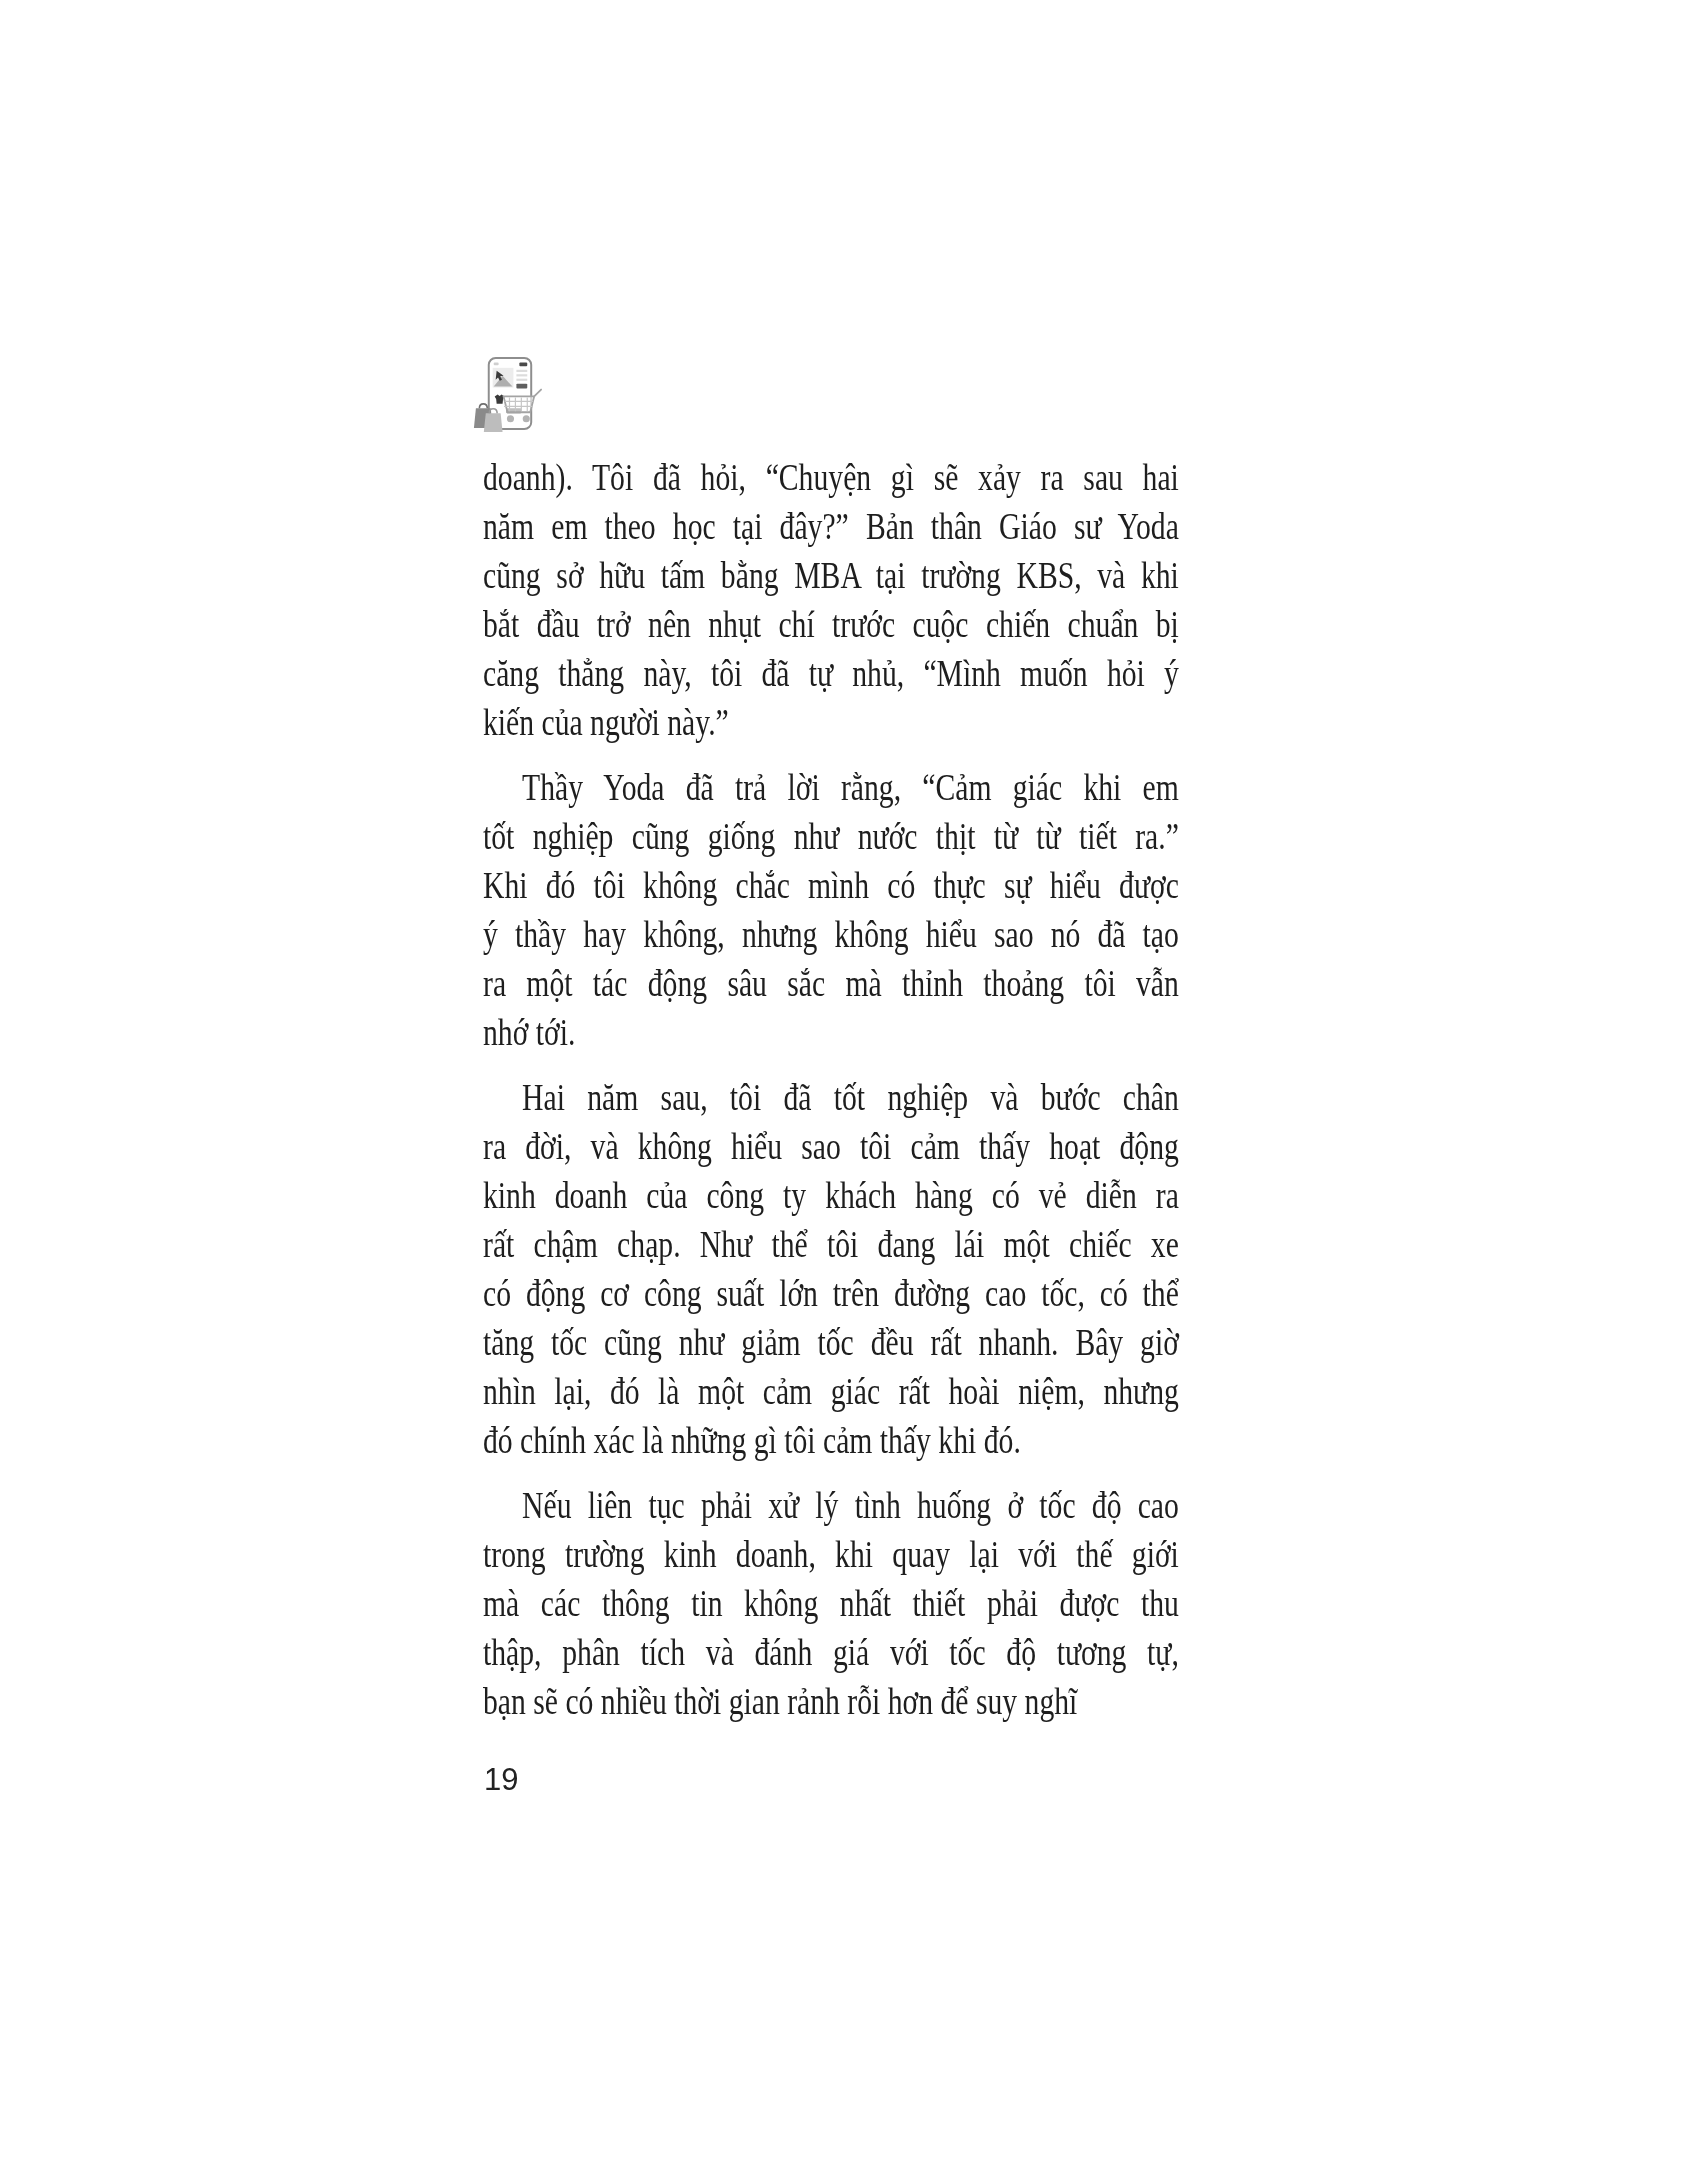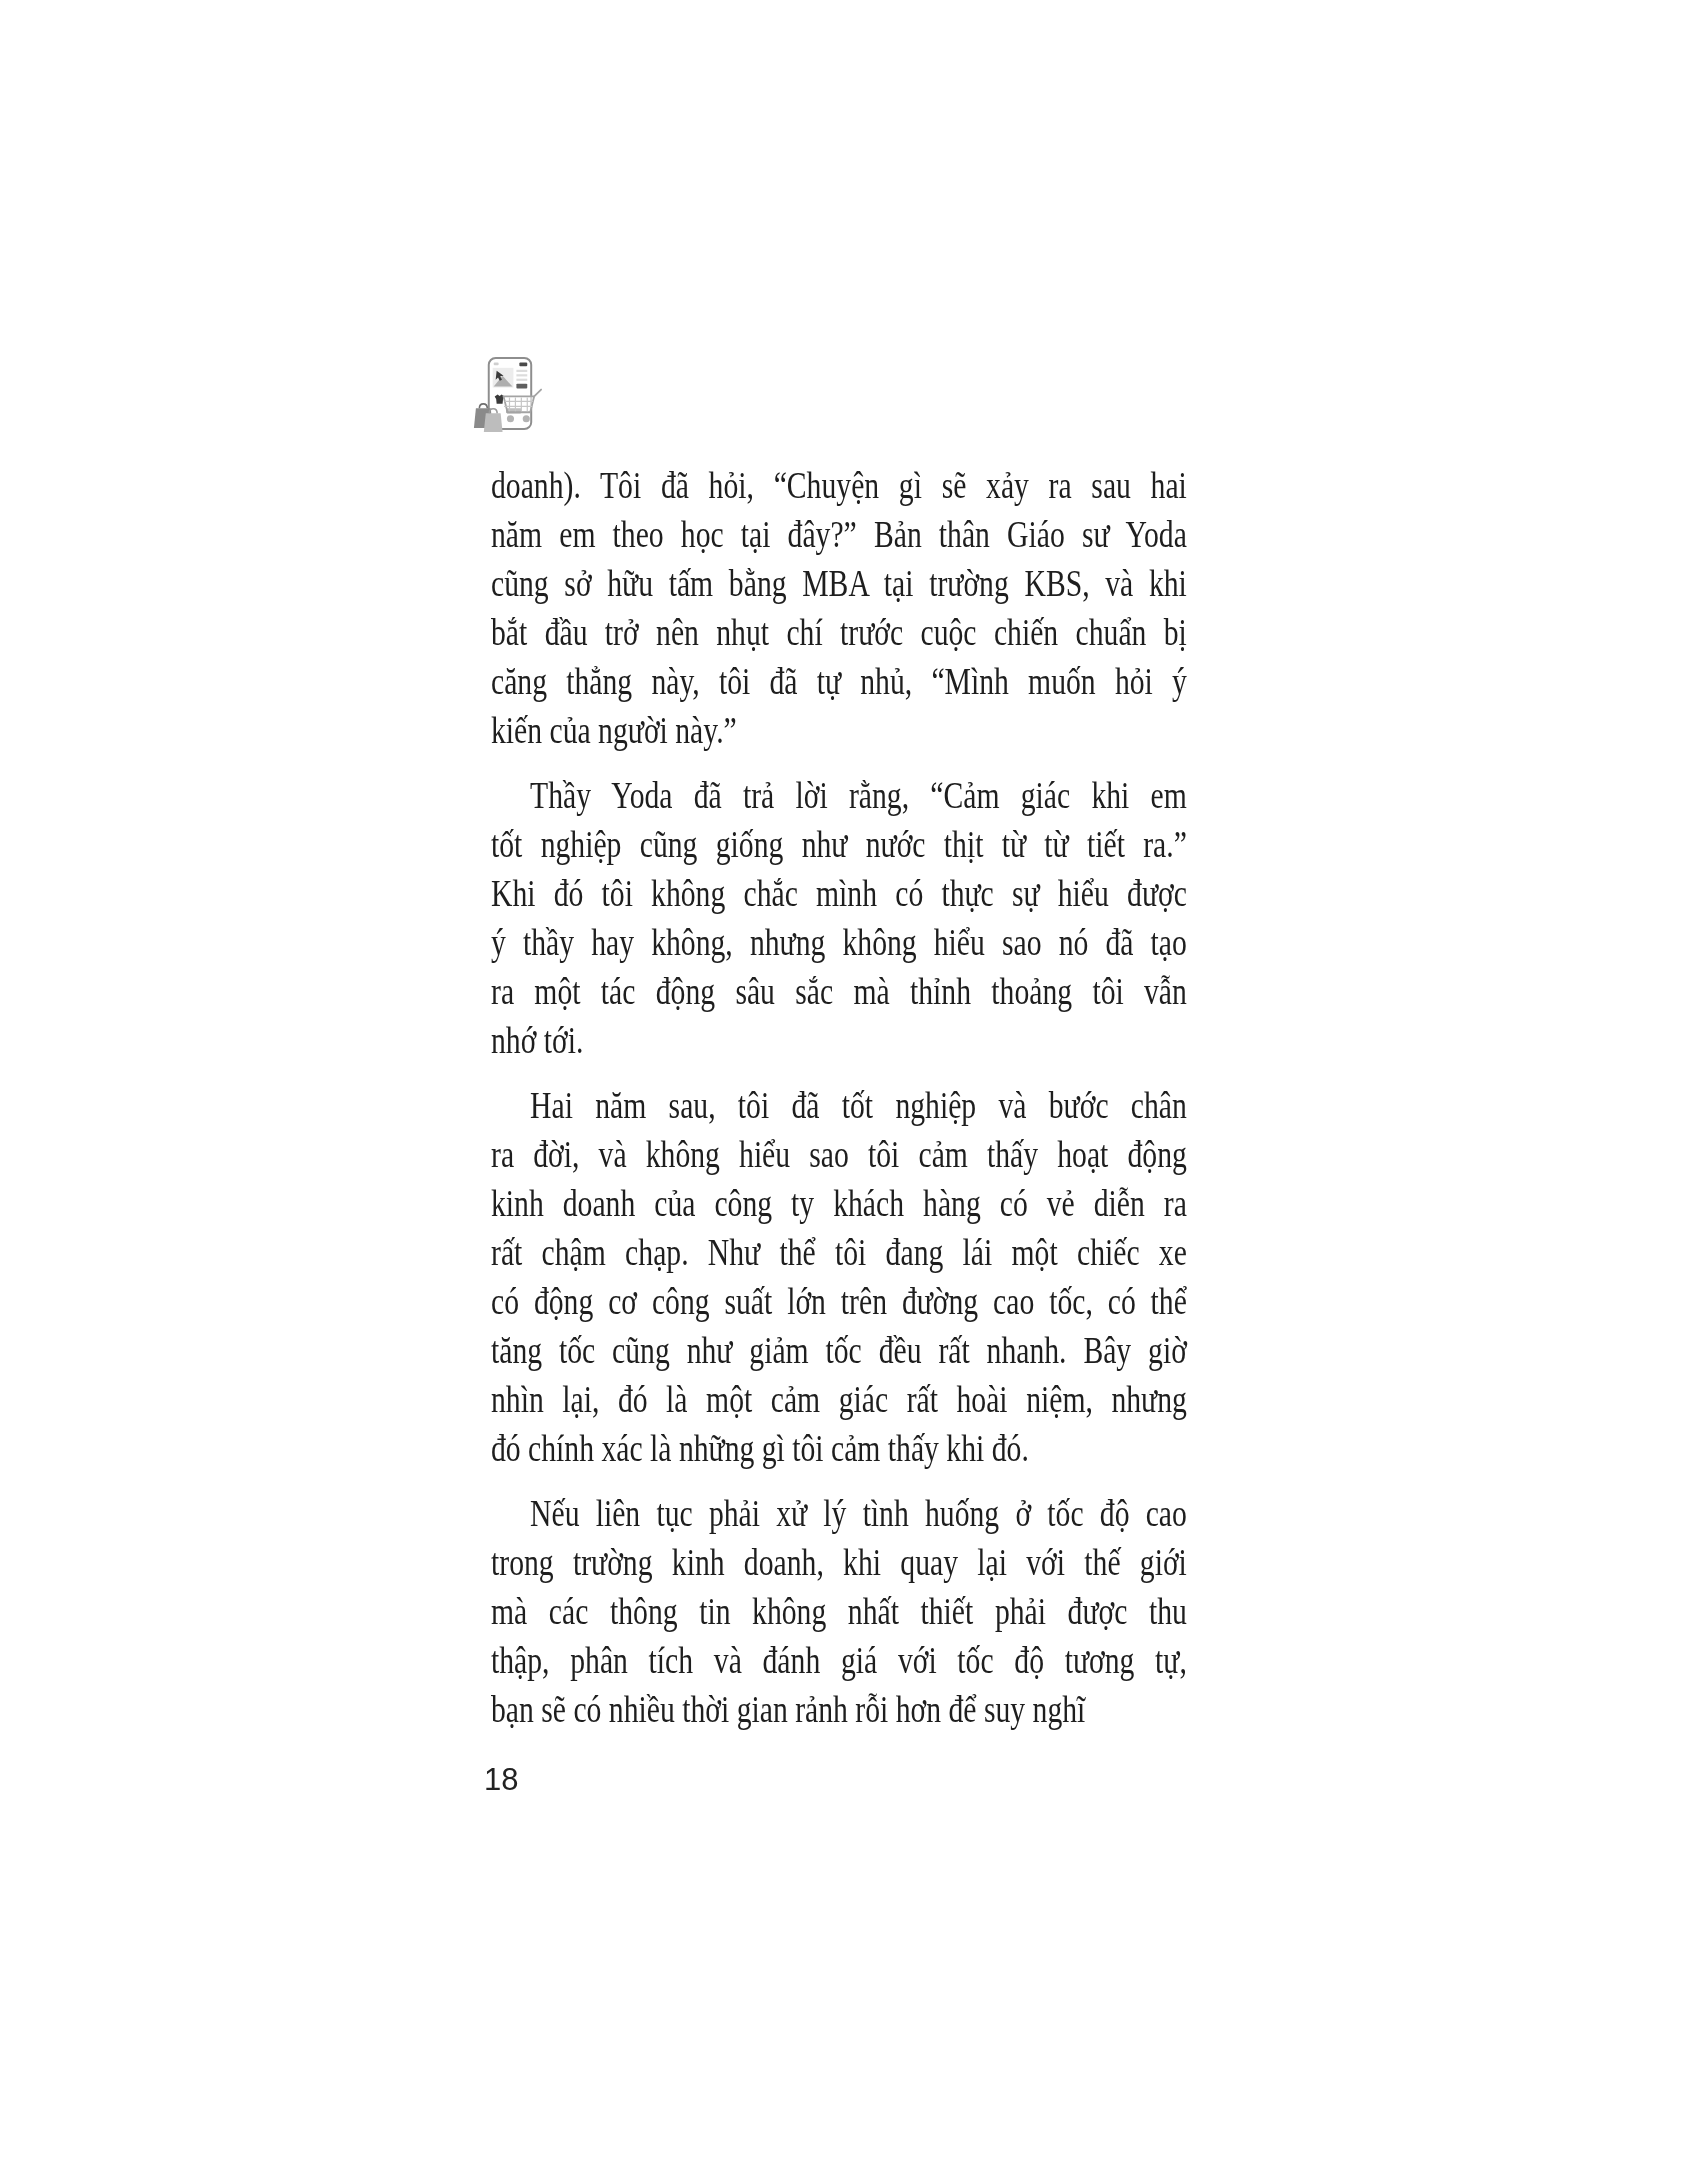--- a/index.html
+++ b/index.html
@@ -41,21 +41,21 @@
     transform-origin: left center;
   }
 
   
   .body-text {
     position: absolute;
     left: 483px;
     top: 453px;
     width: 696px;
   }
-  .paragraph { margin: 8px; }
+  .paragraph { margin: 0; }
   .paragraph + .paragraph { margin-top: 16px; font-family: Liberation Serif, serif; }
   .line {
     width: 891px;                 
     transform: scaleX(0.781);     
     transform-origin: left top;
     font-size: 38px;
     line-height: 49px;
     color: #1e1e1e;
     text-align: justify;
     text-align-last: justify;
@@ -147,16 +147,16 @@
       </div>
       <div class="paragraph">
         <div class="line indent">Nếu liên tục phải xử lý tình huống ở tốc độ cao</div>
         <div class="line">trong trường kinh doanh, khi quay lại với thế giới</div>
         <div class="line">mà các thông tin không nhất thiết phải được thu</div>
         <div class="line">thập, phân tích và đánh giá với tốc độ tương tự,</div>
         <div class="line last">bạn sẽ có nhiều thời gian rảnh rỗi hơn để suy nghĩ</div>
       </div>
     </main>
 
-  <div class="page-number">18</div>
+  <div class="page-number">19</div>
 
 </div>
 
 
 </body></html>

